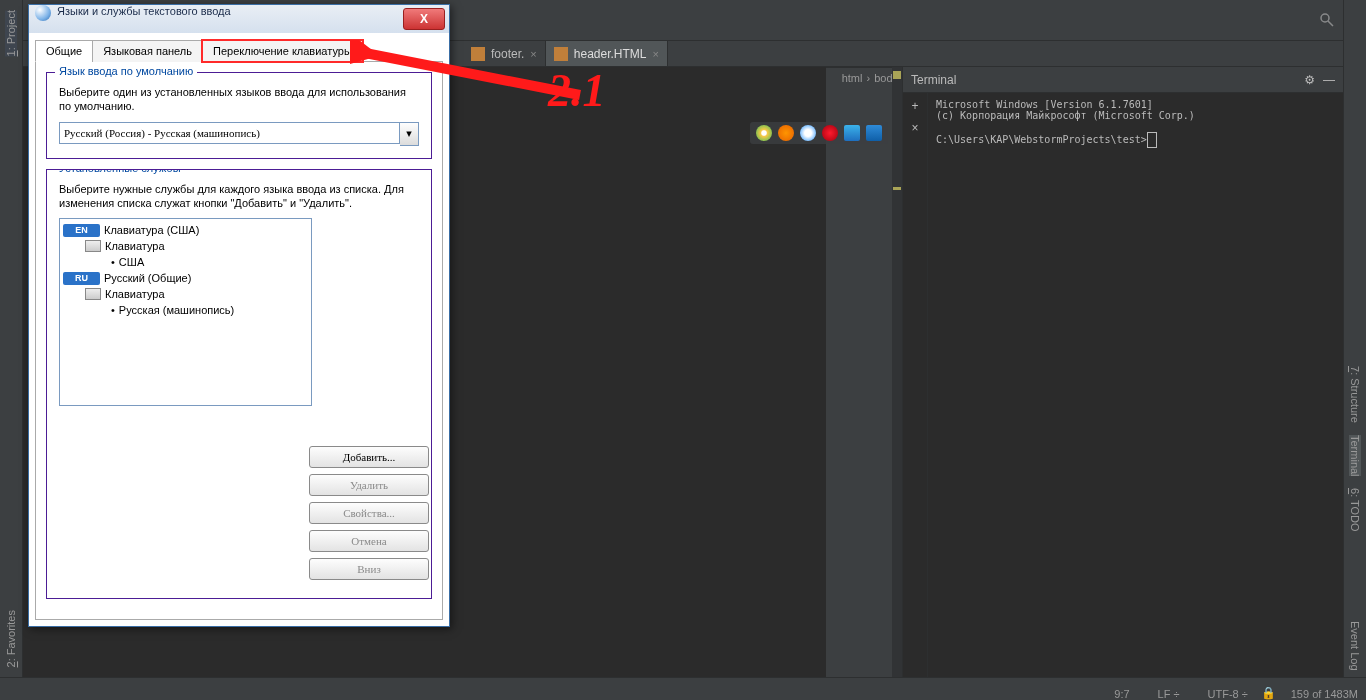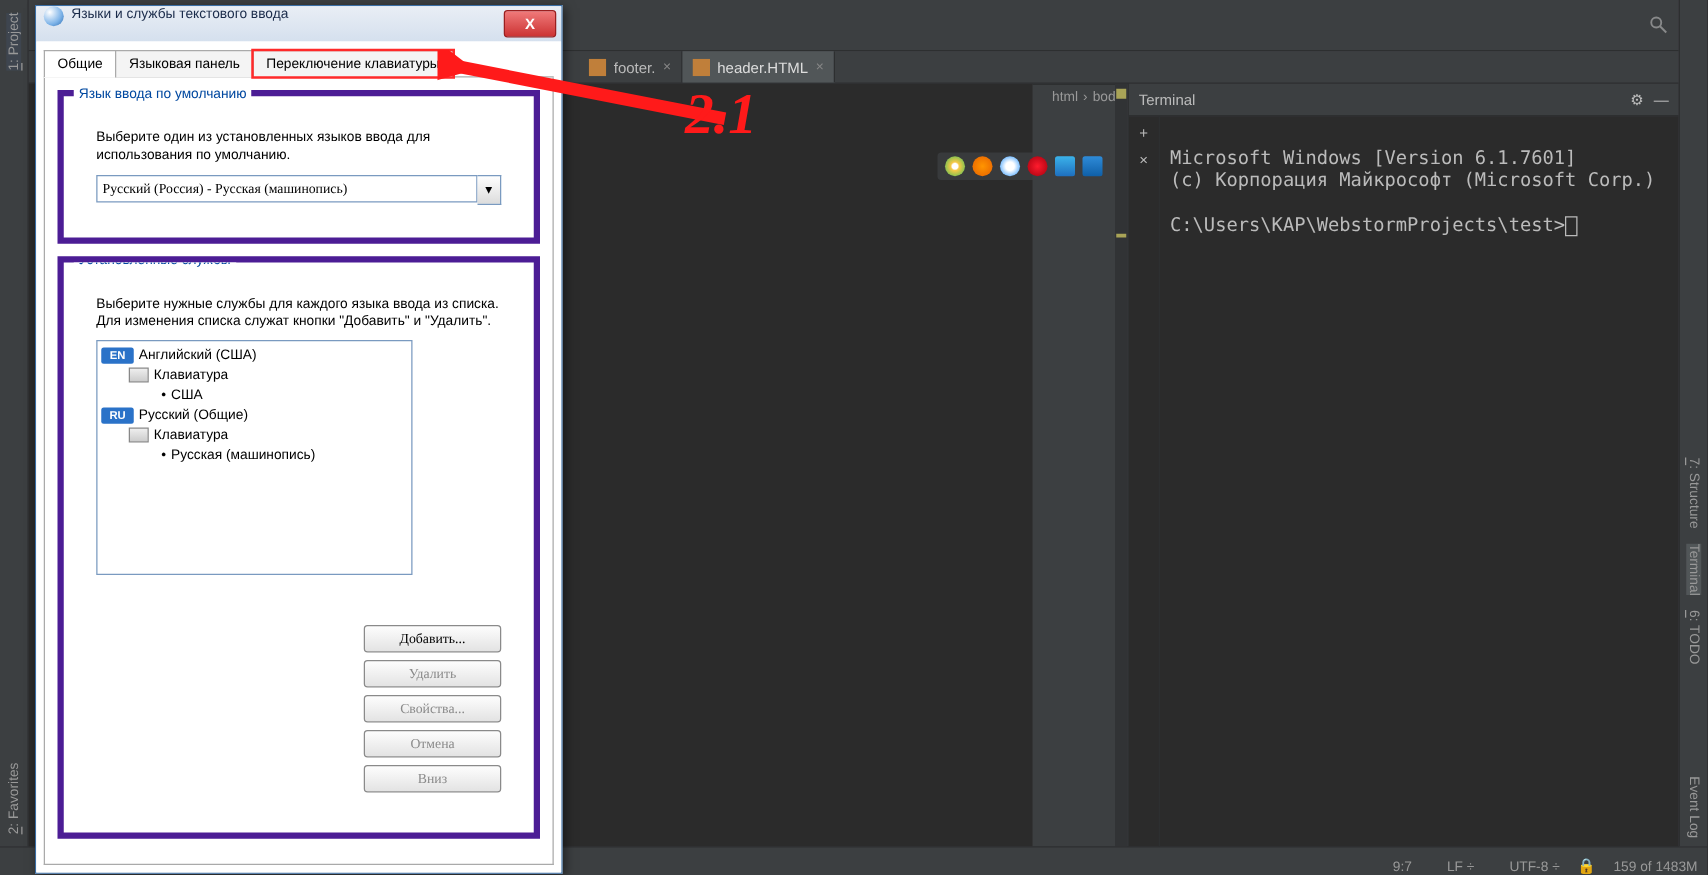--- a/index.html
+++ b/index.html
@@ -40,53 +40,53 @@
 .gutter .mk{position:absolute;right:1px;width:8px;height:3px;background:#a9a457}
 .crumbs{height:20px;background:#3c3f41;border-top:1px solid #2d2f30;display:flex;align-items:center;padding-left:12px;font-size:11px;color:#999}
 .crumbs span{margin:0 4px}
 
 .termpane{width:440px;display:flex;flex-direction:column;background:#2b2b2b}
 .termhead{height:25px;background:#3c3f41;border-bottom:1px solid #2d2f30;display:flex;align-items:center;justify-content:space-between;padding:0 8px;font-size:12px;color:#bbb}
 .termhead .ricons{display:flex;gap:8px}
 .termbody{flex:1;display:flex}
 .termside{width:24px;border-right:1px solid #2d2f30;display:flex;flex-direction:column;align-items:center;padding-top:6px;color:#bbb}
 .termside div{margin-bottom:8px;cursor:pointer}
-.termout{flex:1;font-family:Consolas,monospace;font-size:15px;color:#bbb;padding:24px 8px;white-space:pre-wrap}
+.termout{flex:1;font-family:Consolas,monospace;font-size:10px;color:#bbb;padding:6px 8px;white-space:pre-wrap}
 .termout .cur{display:inline-block;width:8px;height:14px;border:1px solid #bbb;vertical-align:middle}
 
 .status{height:22px;background:#3c3f41;border-top:1px solid #2d2f30;display:flex;align-items:flex-end;justify-content:flex-end;padding:0 8px;font-size:11px;color:#999}
 .status span{margin-left:14px}
 .status .lock{font-size:12px}
 
 .dlg{position:absolute;top:4px;left:28px;width:420px;background:#fff;border:1px solid #3a6ea5;box-shadow:2px 2px 8px rgba(0,0,0,0.5);font-family:Tahoma,Segoe UI,Arial;font-size:11px;color:#000}
 .titlebar{height:28px;background:linear-gradient(#e9eef5,#d5e0ee);display:flex;align-items:flex-start;padding:0 6px;position:relative}
 .titlebar .ticon{width:16px;height:16px;background:radial-gradient(circle at 30% 30%,#fff,#7db3e8 60%,#2a6ab0);border-radius:50%;margin-right:6px}
 .titlebar .ttl{color:#1a2b4a}
 .closebtn{position:absolute;right:4px;top:3px;width:40px;height:20px;background:linear-gradient(#f07a7a,#c33);border:1px solid #9a1f1f;border-radius:3px;display:flex;align-items:center;justify-content:center;color:#fff;font-weight:bold;font-size:12px;cursor:pointer}
 .dlgbody{background:#fff;padding:6px}
 .tabbar{display:flex;border-bottom:1px solid #aaa;position:relative}
 .dlgtab{padding:4px 10px;border:1px solid #aaa;border-bottom:none;background:#f4f4f4;margin-right:-1px;cursor:pointer;position:relative;top:1px}
 .dlgtab.sel{background:#fff;border-bottom:1px solid #fff}
 .dlgtab.hl{outline:2px solid #ff2a2a;outline-offset:-1px}
 .pane{border:1px solid #aaa;border-top:none;padding:10px}
-.grp{border:5px solid #4c1d95;padding:26px;margin-bottom:10px;position:relative}
+.grp{border:1px solid #4c1d95;padding:12px;margin-bottom:10px;position:relative}
 .grp .lg{position:absolute;top:-8px;left:8px;background:#fff;padding:0 4px;color:#0048a0}
 .hint{color:#000;margin-bottom:8px;line-height:1.3}
 .combo{display:flex}
 .combo input{flex:1;border:1px solid #7a9ac0;height:20px;padding:0 4px;font:11px Tahoma}
 .combo .drop{width:18px;height:22px;border:1px solid #7a9ac0;border-left:none;background:linear-gradient(#fefefe,#dcdcdc);display:flex;align-items:center;justify-content:center;cursor:pointer}
 .tree{border:1px solid #7a9ac0;height:180px;padding:3px;overflow:auto;background:#fff;float:left;width:245px}
 .tnode{display:flex;align-items:center;height:16px}
-.tnode .badge{display:inline-block;width:26px;height:13px;font-size:9px;font-weight:bold;color:#fff;text-align:center;line-height:13px;margin-right:4px;border-radius:2px}
+.tnode .badge{display:inline-block;width:37px;height:13px;font-size:9px;font-weight:bold;color:#fff;text-align:center;line-height:13px;margin-right:4px;border-radius:2px}
 .badge.en{background:#2a72c8}
 .badge.ru{background:#2a72c8}
 .tnode .kbic{width:14px;height:10px;border:1px solid #888;margin-right:4px;background:linear-gradient(#eee,#ccc)}
 .tnode .bul{margin:0 4px}
 .btncol{float:right;width:110px}
-.winbtn{width:110px;height:22px;margin-bottom:6px;border:1px solid #8a8a8a;background:linear-gradient(#fdfdfd,#e3e3e3);border-radius:3px;font:11px Tahoma;cursor:pointer}
+.winbtn{width:120px;height:22px;margin-bottom:6px;border:1px solid #8a8a8a;background:linear-gradient(#fdfdfd,#e3e3e3);border-radius:3px;font:11px Tahoma;cursor:pointer}
 .winbtn:disabled{color:#8a8a8a}
 .winbtn.primary{border:1px solid #3c7fb1;box-shadow:0 0 2px #6fb7e8}
 .dlgfoot{clear:both;padding:10px 6px 6px;text-align:right}
 .dlgfoot .winbtn{width:80px;display:inline-block;margin-left:6px;margin-bottom:0}
 
 .ann-arrow{position:absolute;top:40px;left:350px;pointer-events:none}
 .ann-label{position:absolute;top:64px;left:548px;font:italic bold 46px Georgia,serif;color:#ff1a1a;pointer-events:none}
 </style>
 </head>
 <body>
@@ -210,21 +210,21 @@
           <input readonly="" value="Русский (Россия) - Русская (машинопись)" style="">
           <div class="drop">▾</div>
         </div>
       </div>
       <div class="grp" style="overflow:hidden">
         <div class="lg">Установленные службы</div>
         <div class="hint">Выберите нужные службы для каждого языка ввода из списка. Для изменения списка служат кнопки "Добавить" и "Удалить".</div>
         <div class="tree">
           <div class="tnode">
               <span class="badge en">EN</span>
-              <span>Английский (США)</span>
+              <span>Клавиатура (США)</span>
             </div>
           <div class="tnode" style="padding-left:22px">
               <span class="kbic"></span>
               <span>Клавиатура</span>
             </div>
           <div class="tnode" style="padding-left:44px">
               <span class="bul">•</span>
               <span>США</span>
             </div>
           <div class="tnode">

